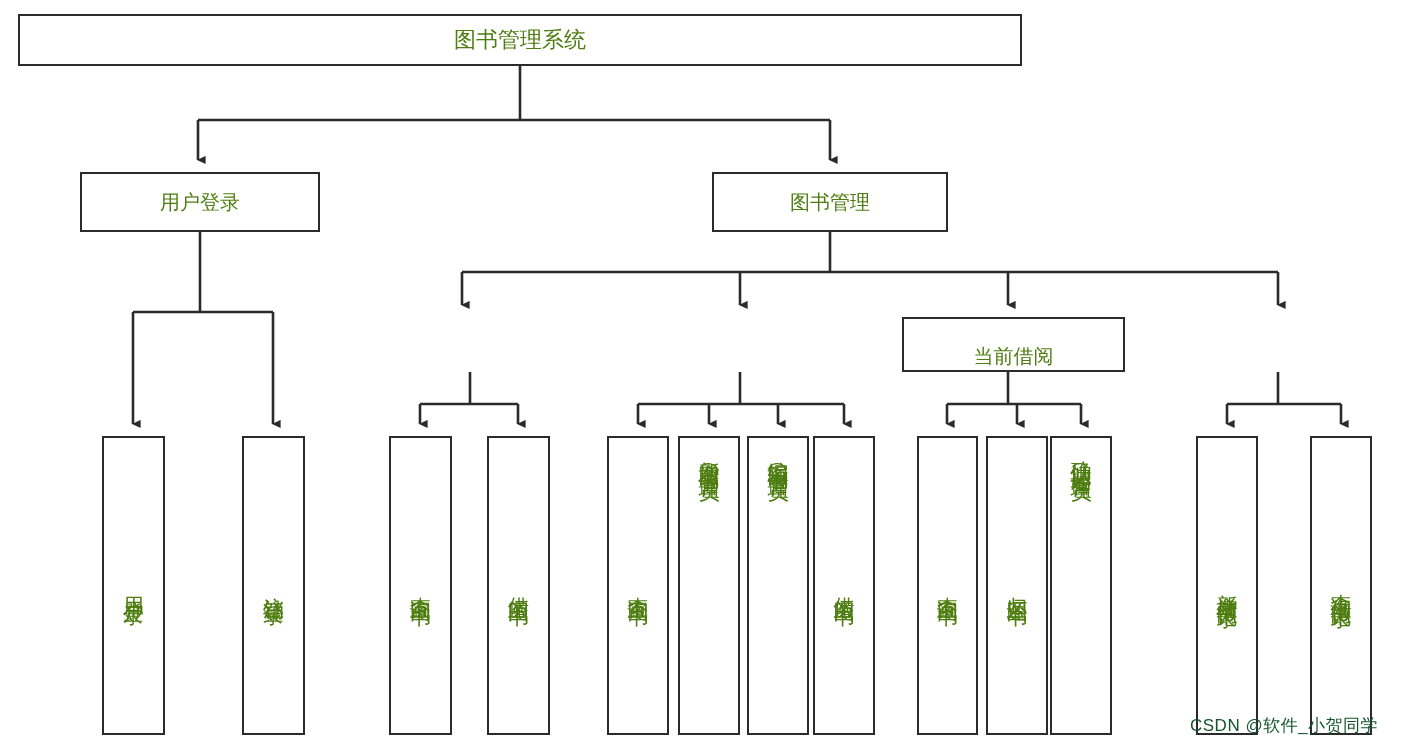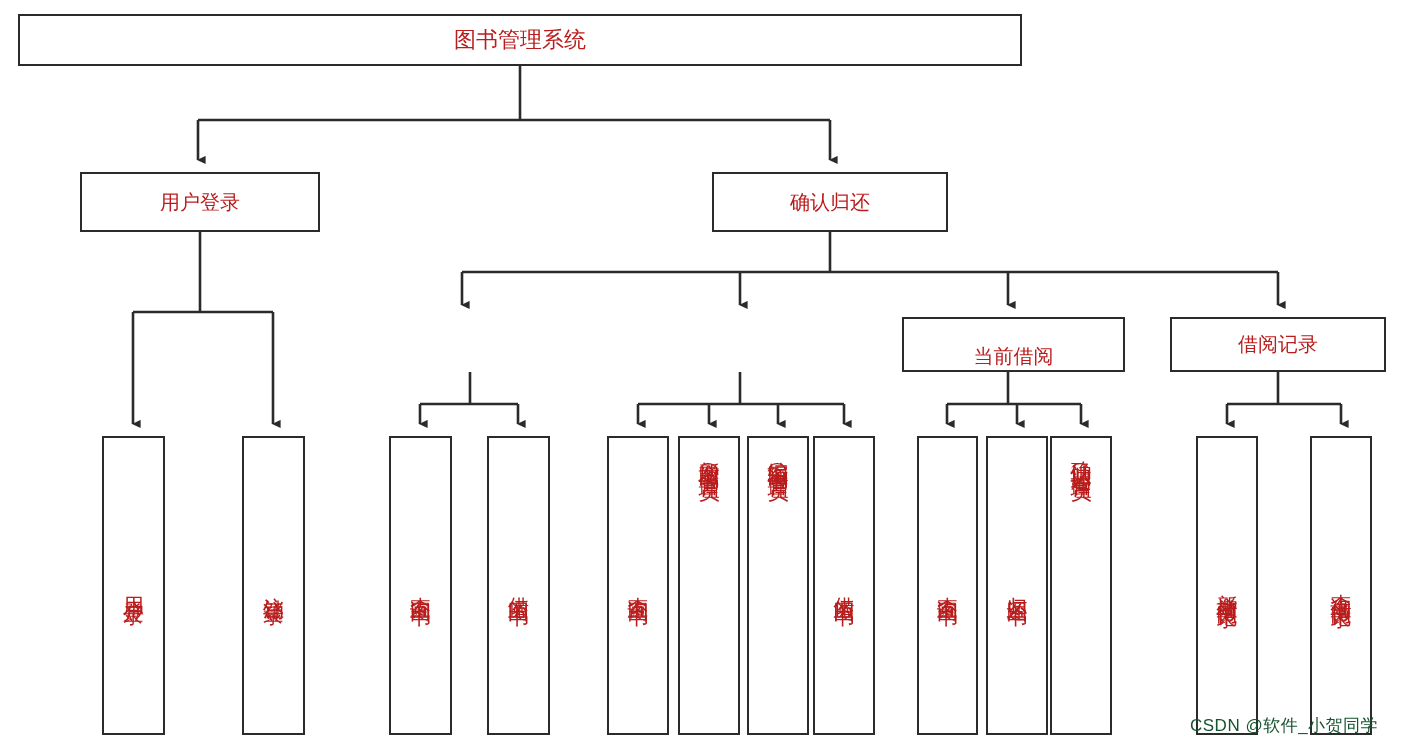--- a/index.html
+++ b/index.html
@@ -15,21 +15,21 @@
     width: 1405px;
     height: 747px;
     background: #ffffff;
     overflow: hidden;
   }
   .node {
     position: absolute;
     box-sizing: border-box;
     border: 2px solid #2b2b2b;
     background: #ffffff;
-    color: #b91c1c;
+    color: #4d7c0f;
     display: flex;
     align-items: center;
     justify-content: center;
     text-align: center;
   }
   .node.root {
     font-size: 22px;
   }
   .node.lvl2 {
     font-size: 20px;
@@ -128,28 +128,25 @@
   </svg>
 
   <div class="node root" style="left:18px; top:14px; width:1004px; height:52px;">
     <span>图书管理系统</span>
   </div>
 
   <div class="node lvl2" style="left:80px; top:172px; width:240px; height:60px;">
     <span>用户登录</span>
   </div>
   <div class="node lvl2" style="left:712px; top:172px; width:236px; height:60px;">
-    <span>确认归还</span>
+    <span>图书管理</span>
   </div>
 
   <div class="node lvl3" style="left:902px; top:317px; width:223px; height:55px;align-items:flex-end;">
     <span>当前借阅</span>
-  </div>
-  <div class="node lvl3" style="left:1170px; top:317px; width:216px; height:55px;">
-    <span>借阅记录</span>
   </div>
 
   <div class="node leaf centered" style="left:102px; top:436px; width:63px; height:299px;">
     <span class="vtext">用户登录</span>
   </div>
   <div class="node leaf centered" style="left:242px; top:436px; width:63px; height:299px;">
     <span class="vtext">注销登录</span>
   </div>
 
   <div class="node leaf centered" style="left:389px; top:436px; width:63px; height:299px;">

